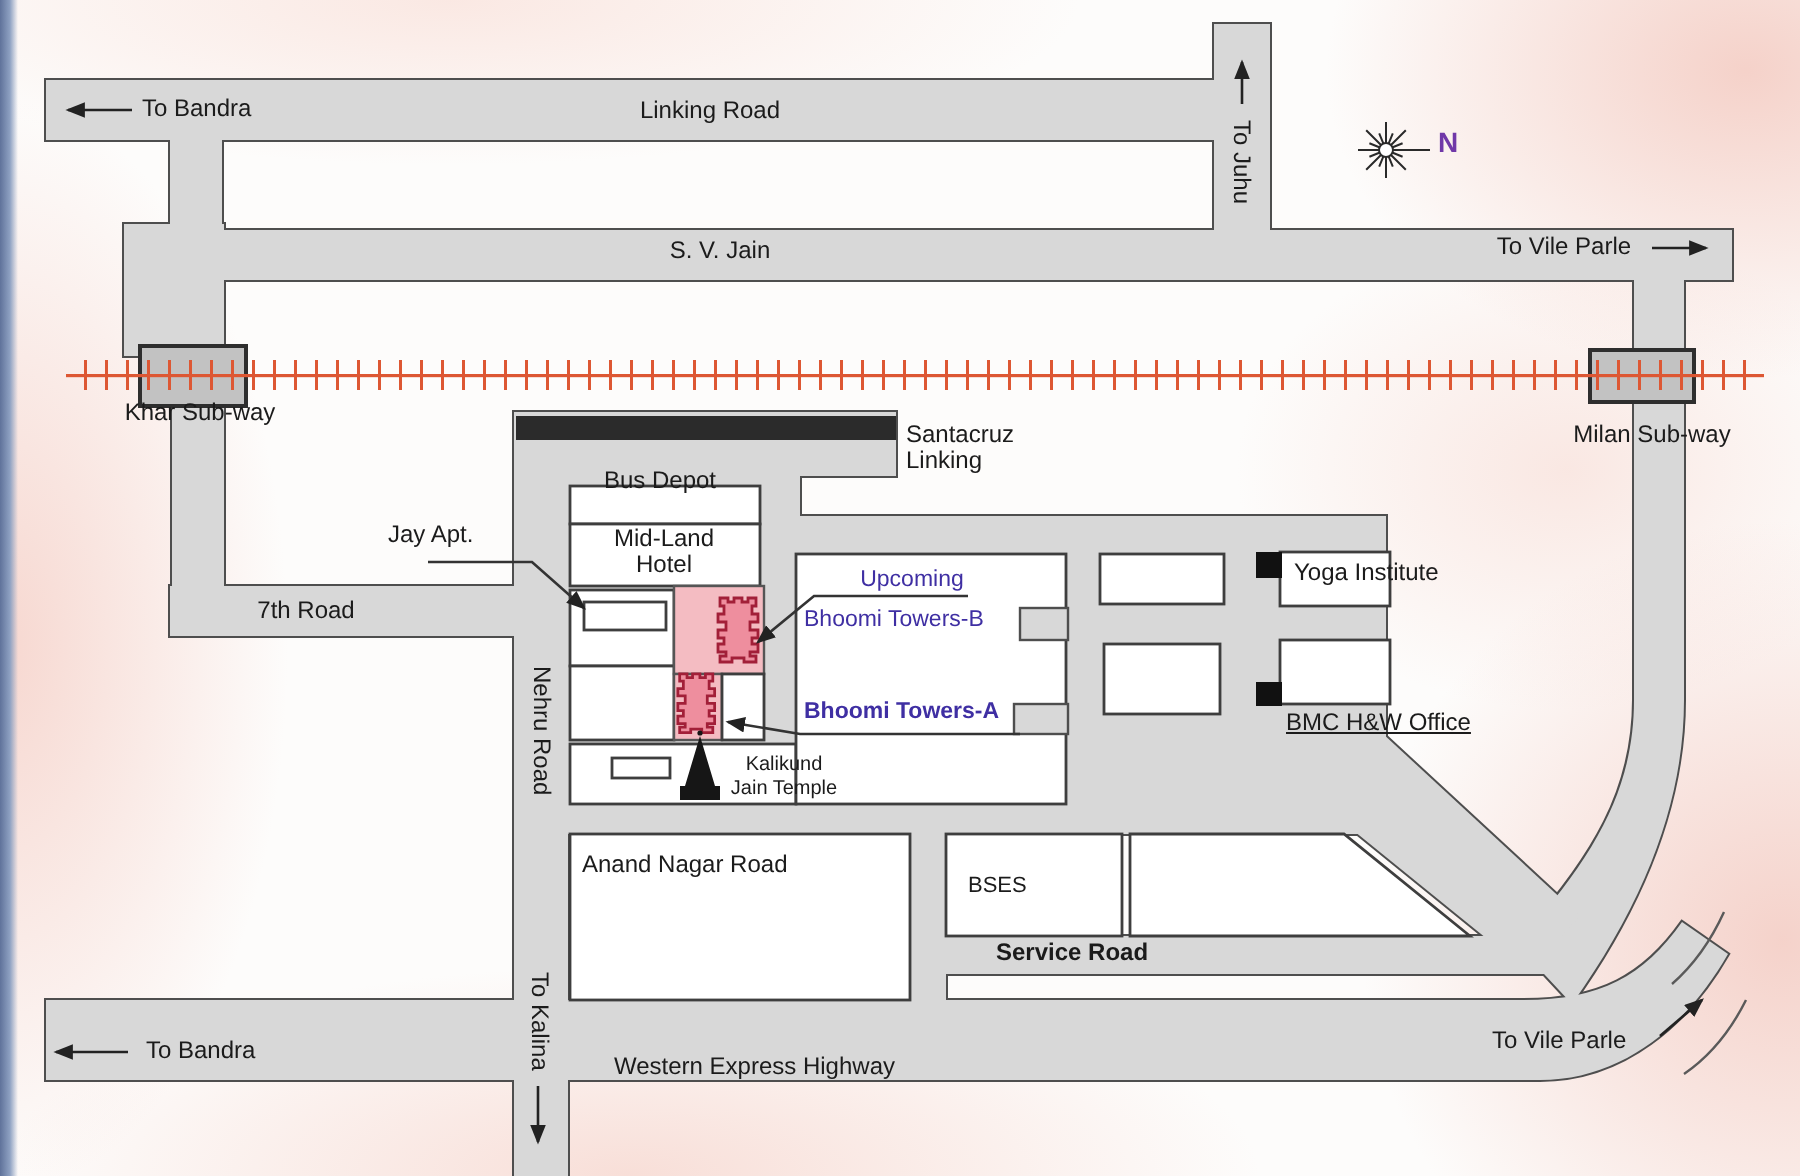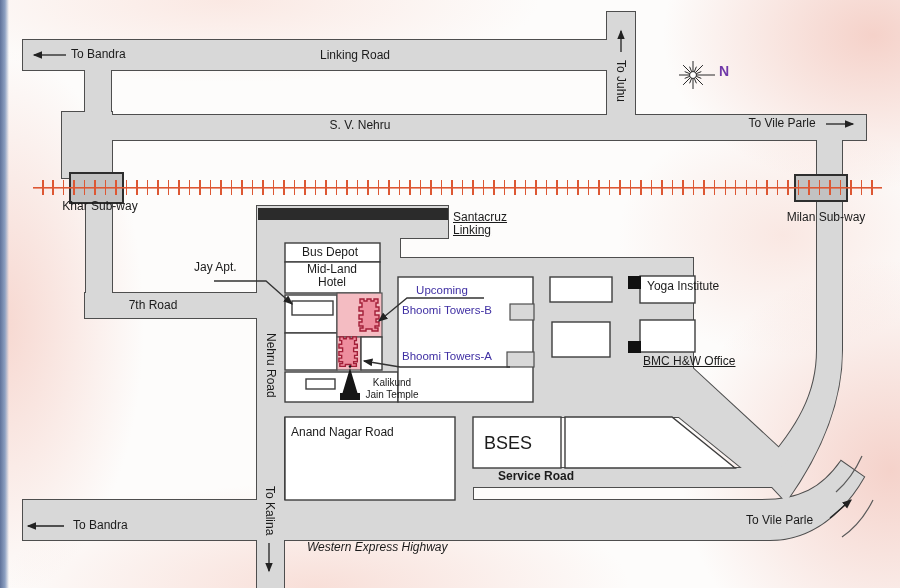--- a/index.html
+++ b/index.html
@@ -158,46 +158,46 @@
                M701.3,78.4 L684.7,71.6 M696.4,83.3 L689.6,66.7 M689.6,83.3 L696.4,66.7 M684.7,78.4 L701.3,71.6"></path>
       <circle cx="693" cy="75" r="3.5" fill="#ffffff"></circle>
     </g>
   </svg>
 
   <div class="railway"></div>
 
   <div class="lbl" style="left:71px;top:48px;">To Bandra</div>
   <div class="lbl ctr" style="left:305px;top:49px;width:100px;">Linking Road</div>
   <div class="lbl vert" style="left:627px;top:60px;">To Juhu</div>
-  <div class="lbl ctr" style="left:310px;top:119px;width:100px;">S. V. Nehru</div>
+  <div class="lbl ctr" style="left:310px;top:119px;width:100px;">S. V. Jain</div>
   <div class="lbl ctr" style="left:737px;top:117px;width:90px;">To Vile Parle</div>
   <div class="lbl north" style="left:719px;top:65px;">N</div>
   <div class="lbl ctr" style="left:50px;top:200px;width:100px;">Khar Sub-way</div>
   <div class="lbl ctr" style="left:776px;top:211px;width:100px;">Milan Sub-way</div>
-  <div class="lbl" style="left:453px;top:211px;text-decoration:underline;">
+  <div class="lbl" style="left:453px;top:211px;">
     <div>Santacruz</div>
     <div>Linking</div>
   </div>
-  <div class="lbl ctr" style="left:285px;top:246px;width:90px;">Bus Depot</div>
+  <div class="lbl ctr" style="left:285px;top:234px;width:90px;">Bus Depot</div>
   <div class="lbl ctr" style="left:302px;top:263px;width:60px;">
     <div>Mid-Land</div>
     <div>Hotel</div>
   </div>
   <div class="lbl" style="left:194px;top:261px;">Jay Apt.</div>
   <div class="lbl ctr" style="left:103px;top:299px;width:100px;text-align:center;">7th Road</div>
   <div class="lbl vert" style="left:277px;top:333px;">Nehru Road</div>
-  <div class="lbl ctr purple" style="left:399px;top:284px;width:86px;">Upcoming</div>
+  <div class="lbl ctr purple" style="left:413px;top:284px;width:86px;">Upcoming</div>
   <div class="lbl purple" style="left:402px;top:304px;">Bhoomi Towers-B</div>
-  <div class="lbl purple" style="left:402px;top:350px;">Bhoomi Towers-A</div>
+  <div class="lbl purple" style="left:402px;top:350px;font-weight:bold;">Bhoomi Towers-A</div>
   <div class="lbl ctr" style="left:356px;top:377px;width:72px;font-size:10px;line-height:12px;">
     <div>Kalikund</div>
     <div>Jain Temple</div>
   </div>
   <div class="lbl" style="left:647px;top:280px;">Yoga Institute</div>
   <div class="lbl" style="left:643px;top:355px;text-decoration:underline;">BMC H&amp;W Office</div>
   <div class="lbl" style="left:291px;top:426px;">Anand Nagar Road</div>
-  <div class="lbl" style="left:484px;top:437px;font-size:18px;">BSES</div>
+  <div class="lbl" style="left:484px;top:437px;font-size:11px;">BSES</div>
   <div class="lbl" style="left:498px;top:470px;font-weight:bold;">Service Road</div>
-  <div class="lbl" style="left:307px;top:541px;font-style:italic;">Western Express Highway</div>
+  <div class="lbl" style="left:307px;top:527px;">Western Express Highway</div>
   <div class="lbl" style="left:73px;top:519px;">To Bandra</div>
   <div class="lbl" style="left:746px;top:514px;">To Vile Parle</div>
   <div class="lbl vert" style="left:276px;top:486px;">To Kalina</div>
 </div>
 
 </body></html>

